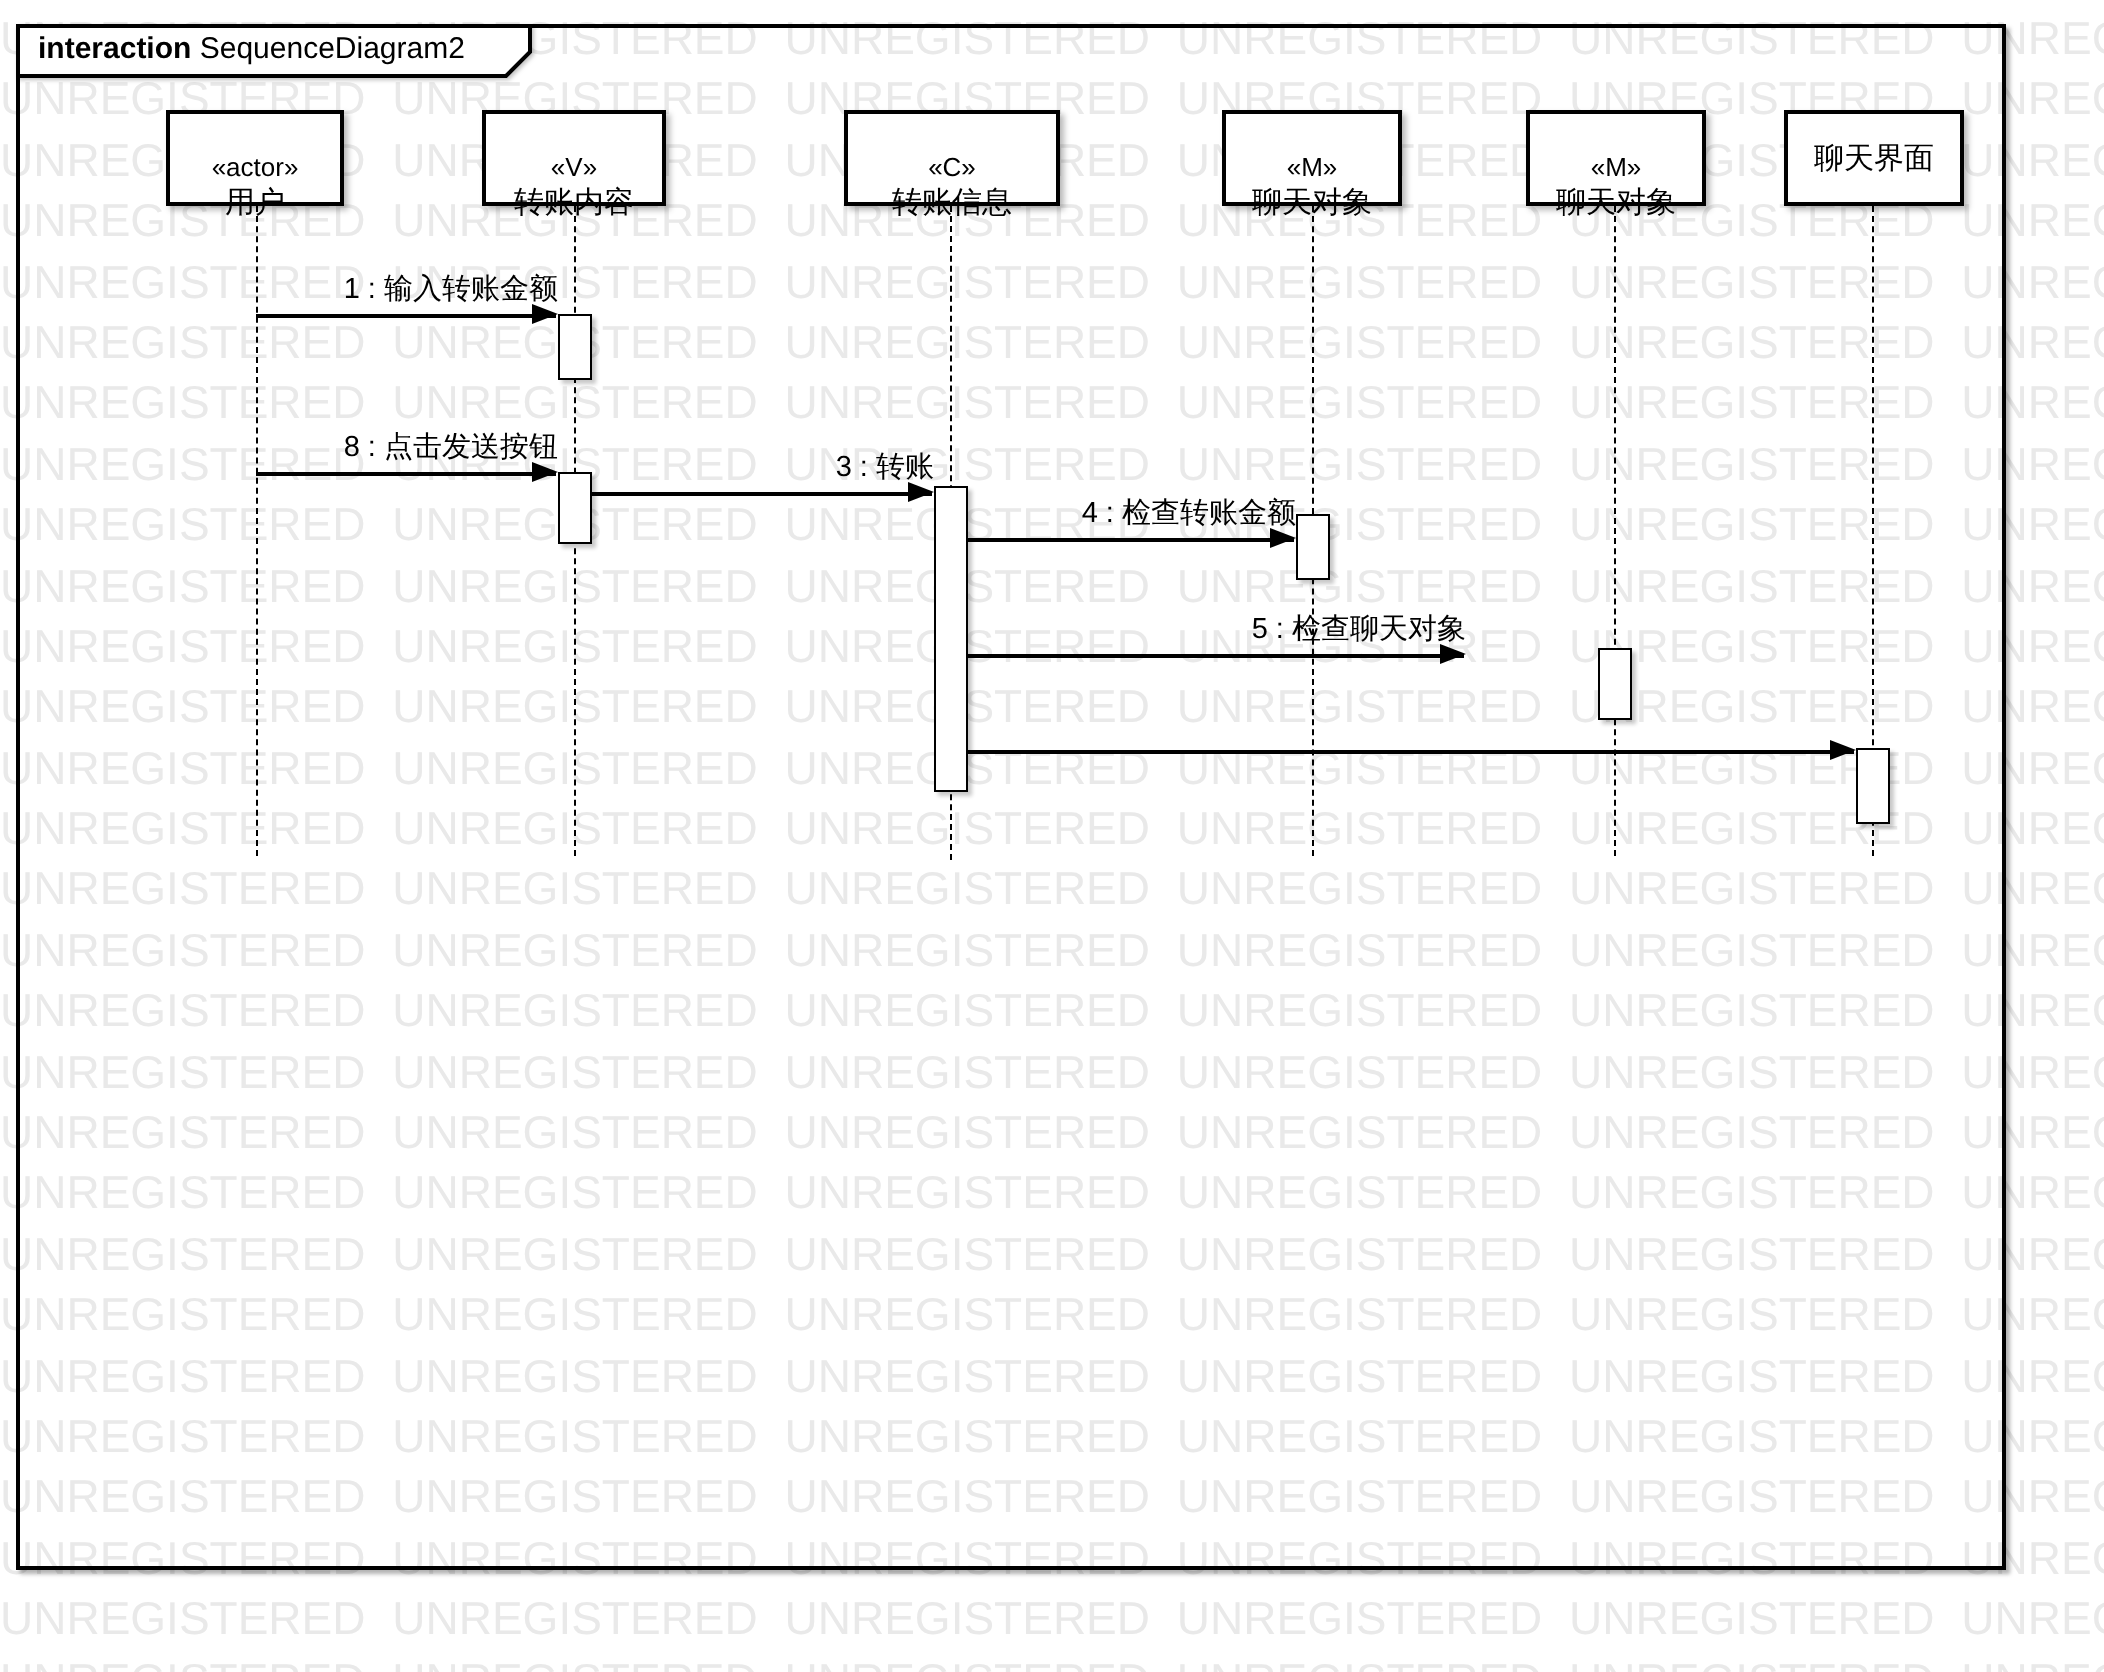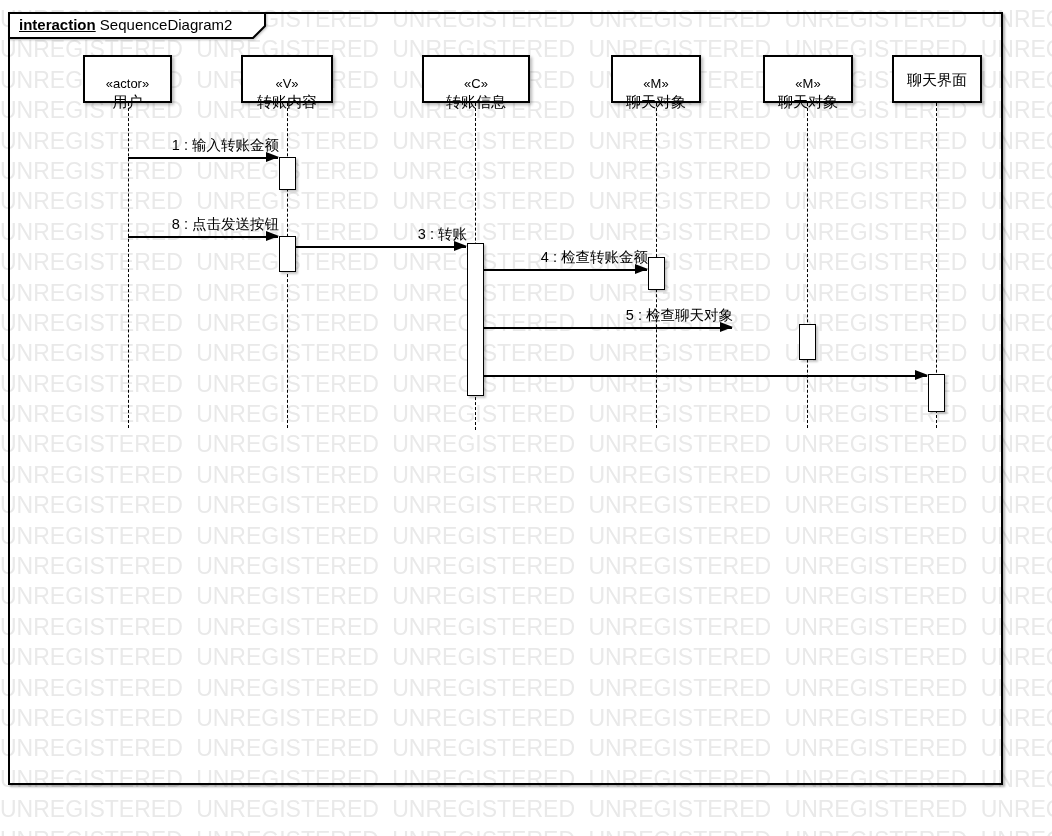--- a/index.html
+++ b/index.html
@@ -50,21 +50,21 @@
   }
   .frame-title {
     position: absolute;
     left: 19px; top: 12px;
     height: 26px;
     line-height: 26px;
     font-size: 15px;
     z-index: 3;
     white-space: nowrap;
   }
-  .frame-title .kw { font-weight: bold; text-decoration: underline; }
+  .frame-title .kw { font-weight: bold; }
 
   
   .ll-line {
     position: absolute;
     top: 103px;
     height: 325px;
     width: 0;
     border-left: 1.5px dashed #000;
     z-index: 2;
   }

